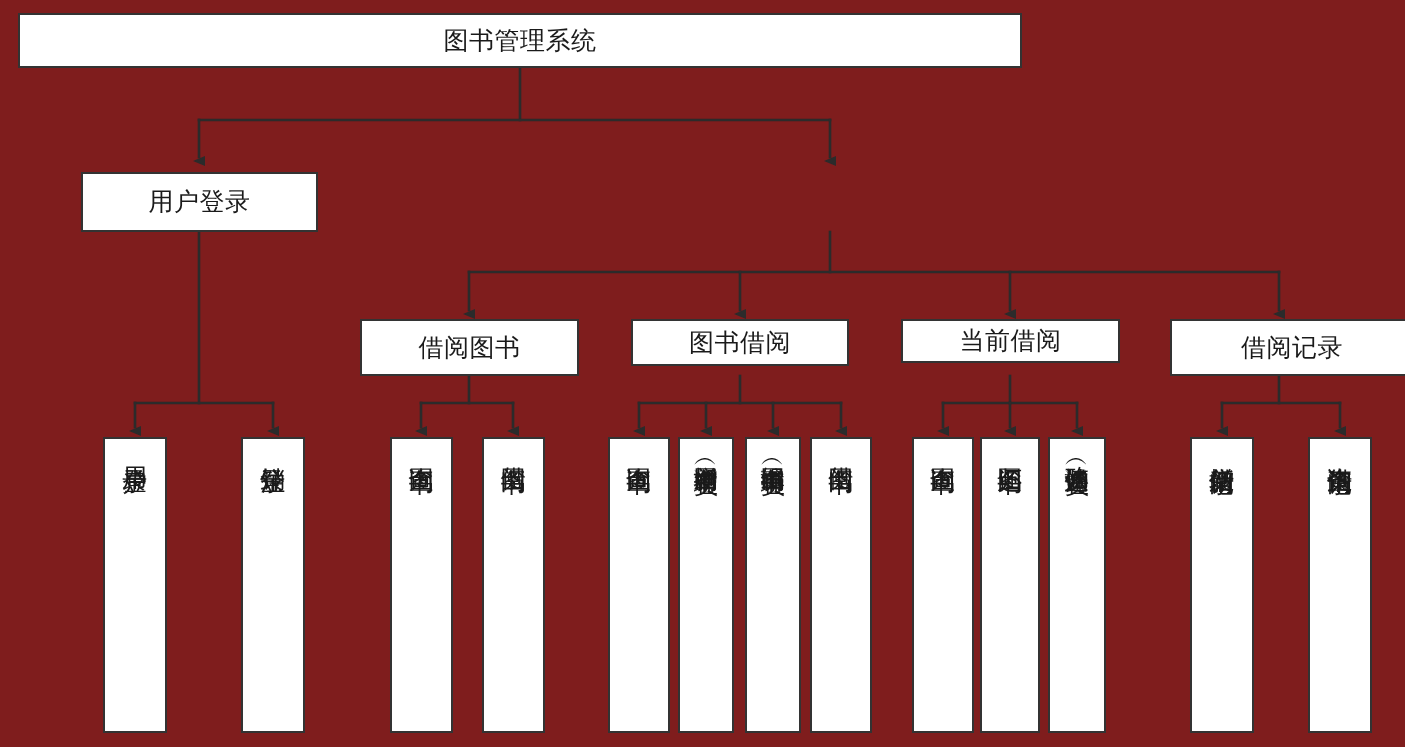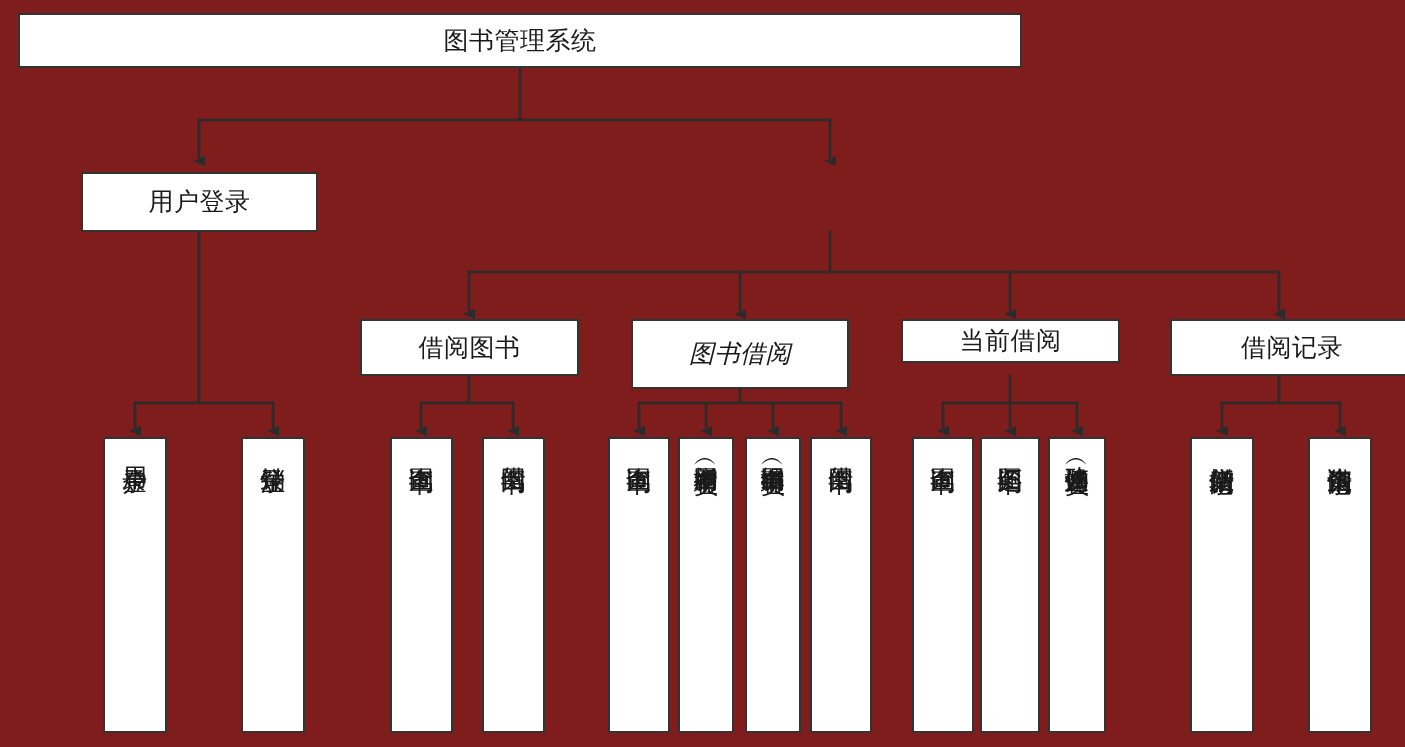--- a/index.html
+++ b/index.html
@@ -137,21 +137,21 @@
     <span class="label">图书管理系统</span>
   </div>
 
   <div class="node horiz" style="left:81px; top:172px; width:237px; height:60px;">
     <span class="label">用户登录</span>
   </div>
 
   <div class="node horiz" style="left:360px; top:319px; width:219px; height:57px;">
     <span class="label">借阅图书</span>
   </div>
-  <div class="node horiz" style="left:631px; top:319px; width:218px; height:70px;font-style:italic;">
+  <div class="node horiz" style="left:631px; top:319px; width:218px; height:47px;">
     <span class="label">图书借阅</span>
   </div>
   <div class="node horiz" style="left:901px; top:319px; width:219px; height:44px;">
     <span class="label">当前借阅</span>
   </div>
   <div class="node horiz" style="left:1170px; top:319px; width:244px; height:57px;">
     <span class="label">借阅记录</span>
   </div>
 
   <div class="node leaf" style="left:103px; top:437px; width:64px; height:296px;">

